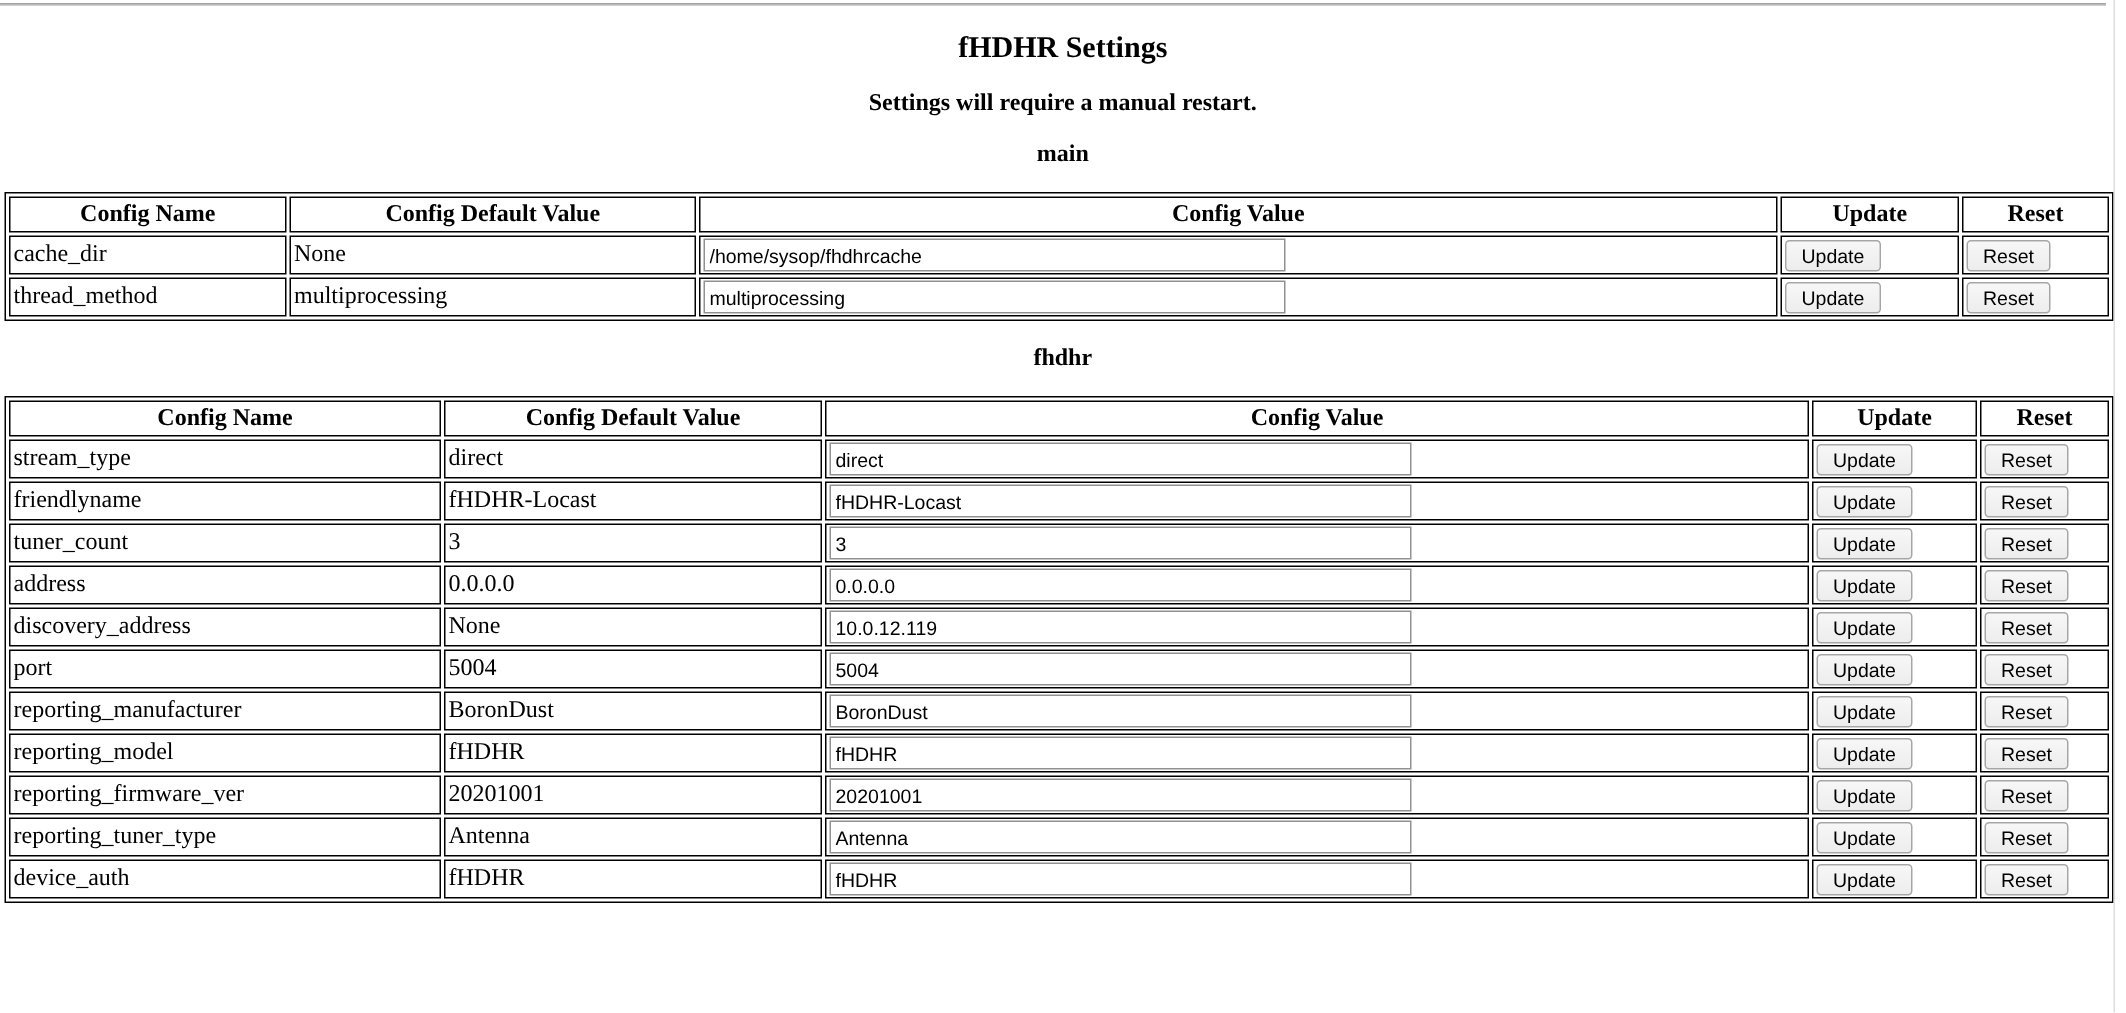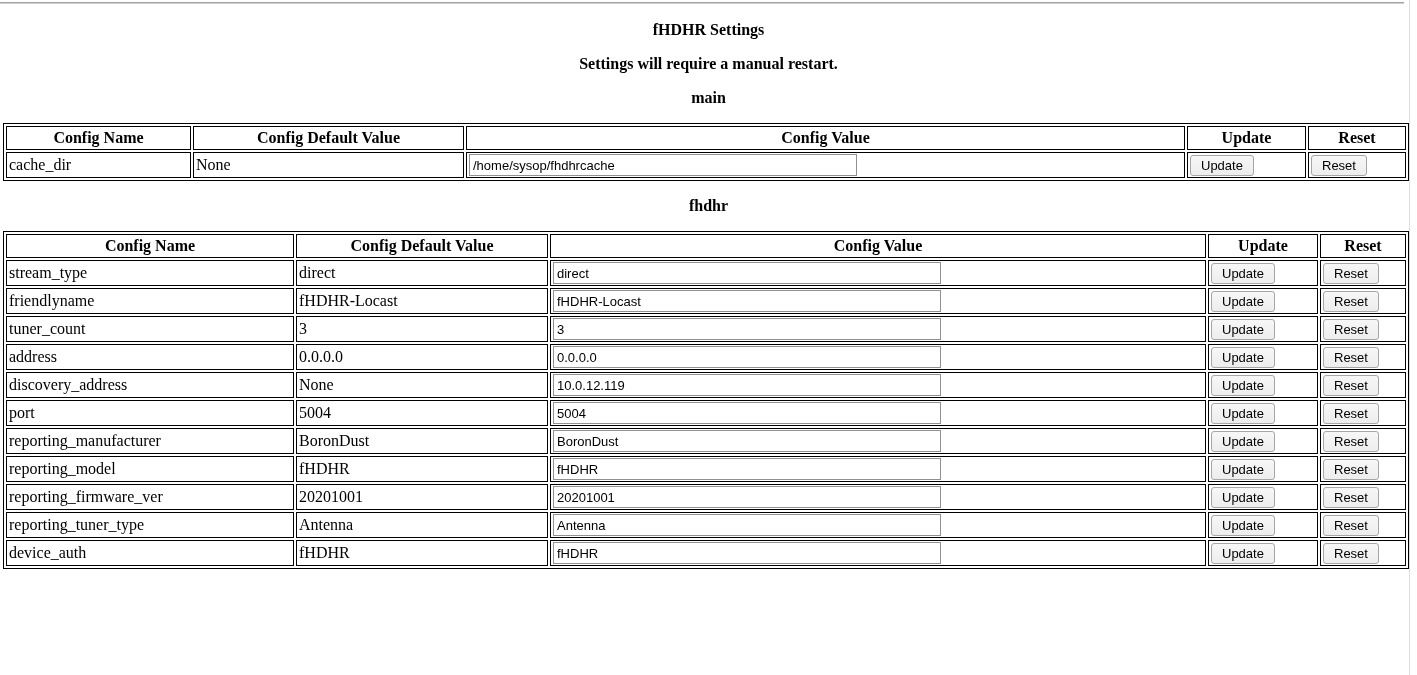--- a/index.html
+++ b/index.html
@@ -27,21 +27,21 @@
     right: 7px;
     width: 1px;
     height: 675px;
     background: #dddddd;
   }
   .heading {
     text-align: center;
     font-weight: bold;
     margin: 16px 0;
   }
-  .page-title { font-size: 16px; margin-top: 17px; }
+  .page-title { font-size: 20px; margin-top: 17px; }
   .cfg-table {
     border-collapse: separate;
     border-spacing: 2px;
     border: 1px solid #000000;
     table-layout: fixed;
     width: 1406px;
     margin: 0 0 0 3px;
   }
   .cfg-table th, .cfg-table td {
     border: 1px solid #000000;
@@ -122,20 +122,27 @@
     </tr>
   </thead>
   <tbody>
       <tr>
         <td>cache_dir</td>
         <td>None</td>
         <td><input type="text" class="value-input" value="/home/sysop/fhdhrcache" style=""></td>
         <td><button class="btn">Update</button></td>
         <td><button class="btn">Reset</button></td>
       </tr>
+      <tr>
+        <td>thread_method</td>
+        <td>multiprocessing</td>
+        <td><input type="text" class="value-input" value="multiprocessing" style=""></td>
+        <td><button class="btn">Update</button></td>
+        <td><button class="btn">Reset</button></td>
+      </tr>
     </tbody>
 </table>
 
 <p class="heading">fhdhr</p>
 <table class="cfg-table t-fhdhr">
   <colgroup>
       <col class="c1">
       <col class="c2">
       <col class="c3">
       <col class="c4">

